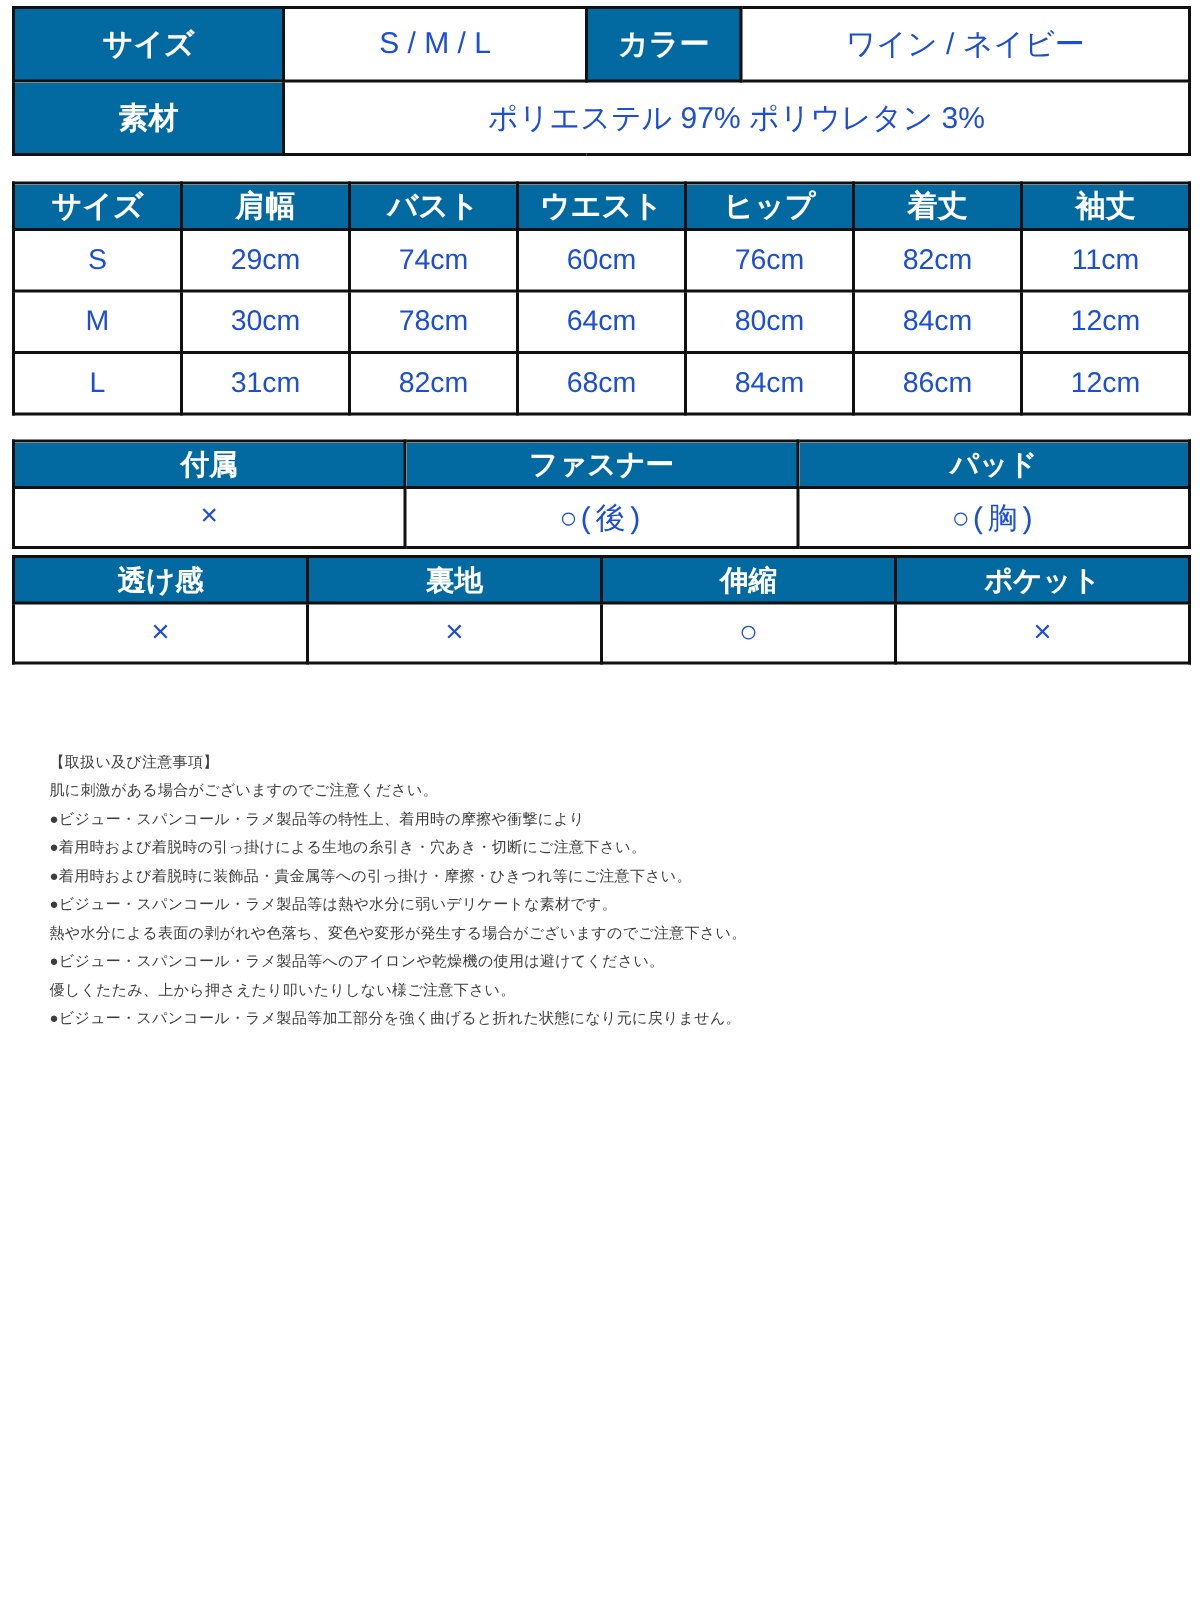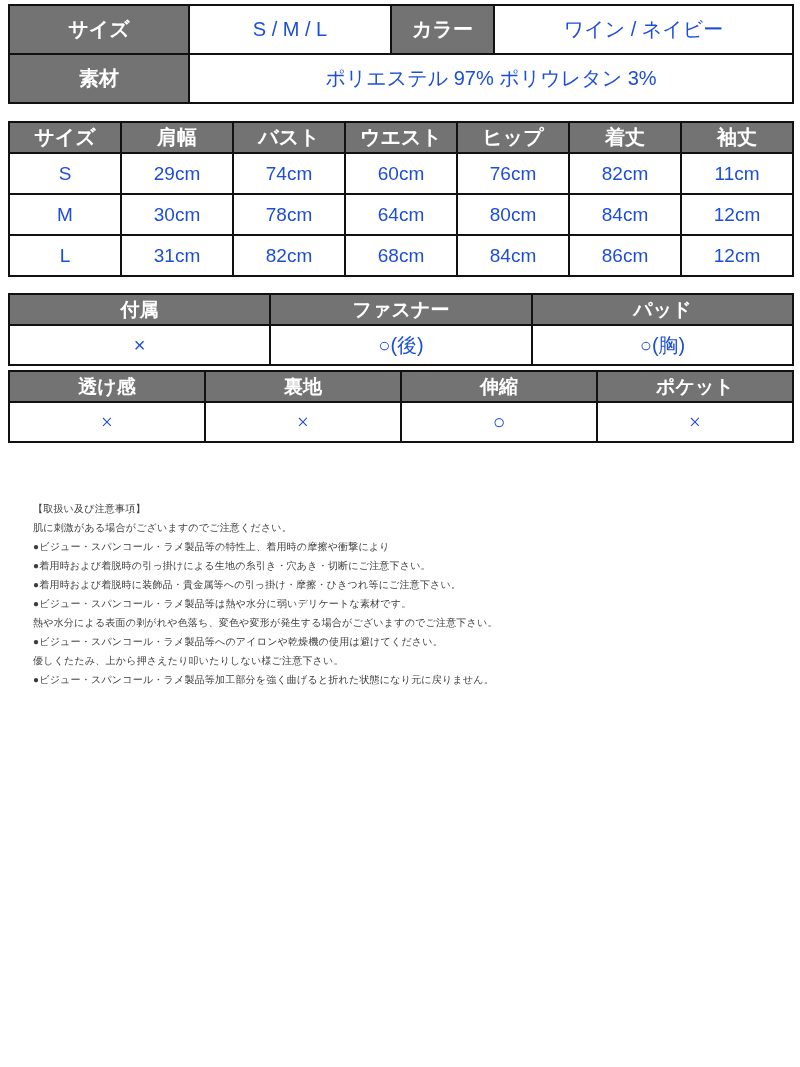--- a/index.html
+++ b/index.html
@@ -16,41 +16,41 @@
   td {
     border: 2px solid #111111;
     text-align: center;
     vertical-align: middle;
     padding: 0;
     overflow: hidden;
     white-space: nowrap;
     color: #1d4ed8;
   }
   .hd {
-    background: #737373;
+    background: #0369a1;
     color: #ffffff;
     font-weight: bold;
   }
 
   
   .t1 { width: 784px; }
   .t1 td { height: 49px; font-size: 20px; }
 
   
   .t2 { width: 784px; margin-top: 17px; }
   .t2 .hrow td { height: 31px; font-size: 20px; }
   .t2 .drow td { height: 41px; font-size: 19px; }
 
   
-  .t3 { width: 784px; margin-top: 16px; }
+  .t3 { width: 784px; margin-top: 16px; font-family: Liberation Mono, monospace; }
   .t3 .hrow td { height: 31px; font-size: 19px; }
   .t3 .drow td { height: 40px; font-size: 20px; }
 
   
-  .t4 { width: 784px; margin-top: 4px; font-family: Liberation Serif, serif; }
+  .t4 { width: 784px; margin-top: 4px; }
   .t4 .hrow td { height: 31px; font-size: 19px; }
   .t4 .drow td { height: 40px; font-size: 21px; }
 
   
   .notes {
     margin: 56px 0 0 25px;
     font-size: 10px;
     line-height: 19px;
     color: #3d3d3d;
     letter-spacing: 0.2px;

